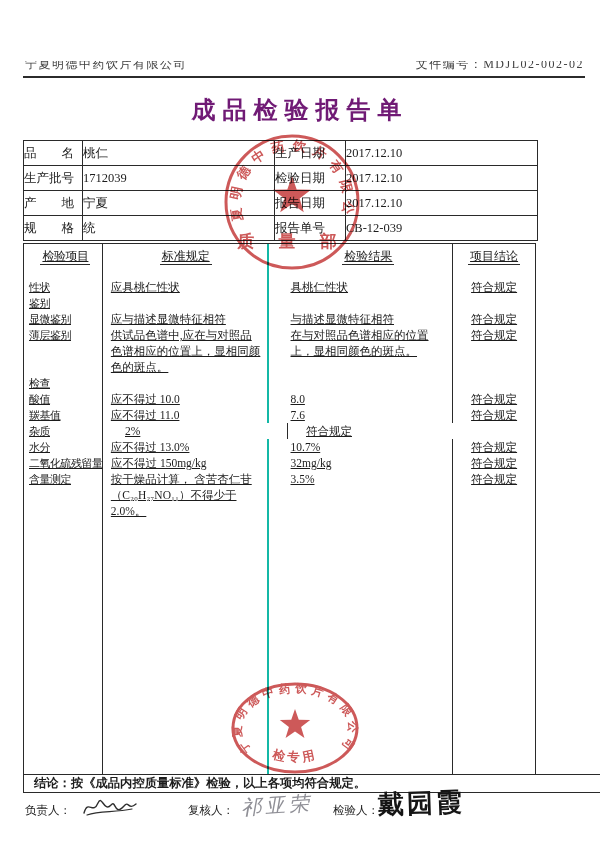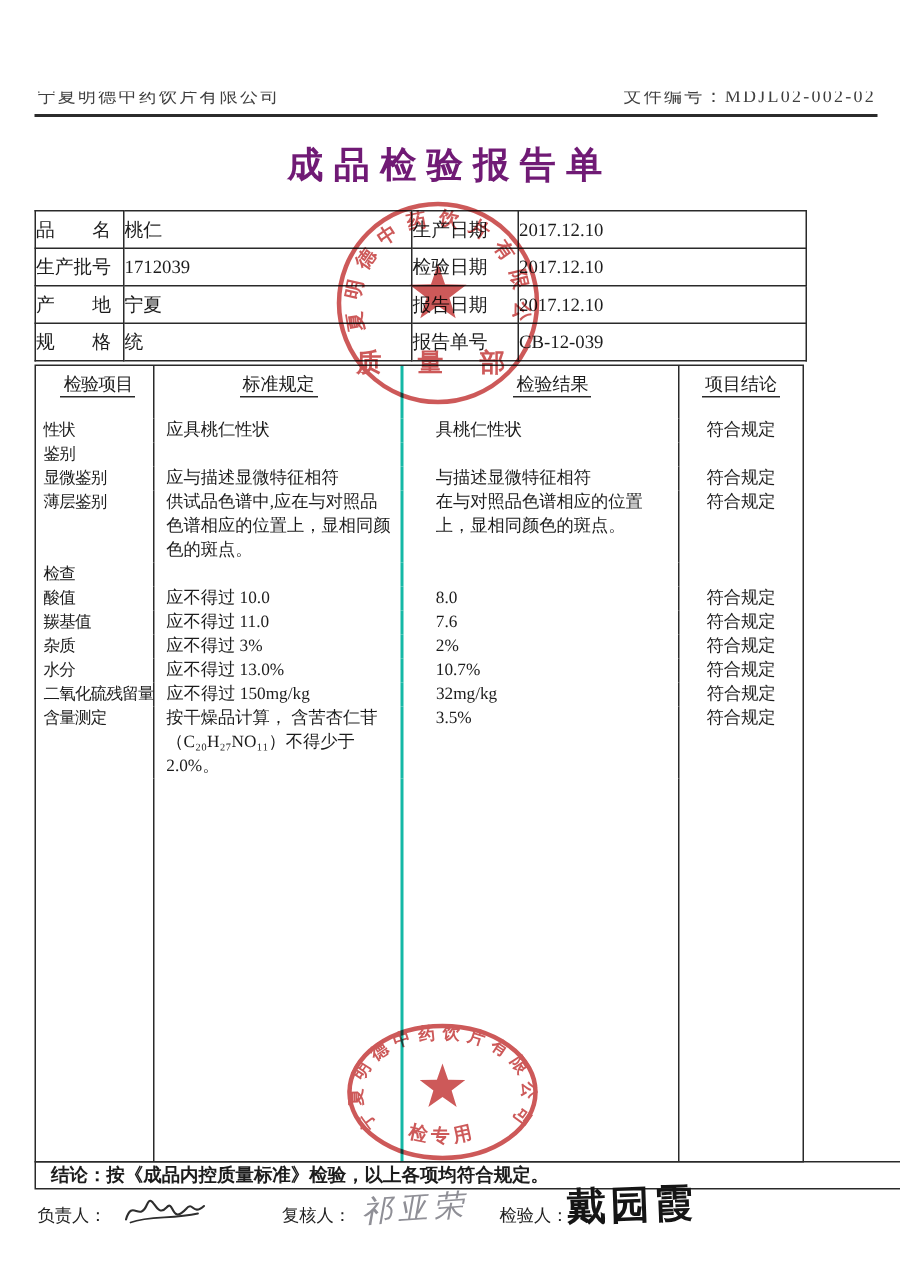--- a/index.html
+++ b/index.html
@@ -18,21 +18,21 @@
     font-size:24px;font-weight:bold;letter-spacing:7px;color:#701a75;}
   
   table.info{position:absolute;left:23px;top:100px;border-collapse:collapse;table-layout:fixed;padding-left:20px;}
   table.info td{border:1px solid #2a2a2a;height:24px;font-size:12.5px;padding:0;vertical-align:middle;}
   td.ilabel{width:58px;padding:0 7px;}
   td.ilabel2{width:70px;padding:0 6px;}
   td.ivalue{width:191px;padding-left:10px;}
   td.ivalue2{width:191px;padding-left:12px;}
   
   .itable{position:absolute;left:23px;top:203px;width:513px;height:532px;box-sizing:border-box;
-    border:1px solid #2a2a2a;display:flex;flex-direction:column;}
+    border:1px solid #2a2a2a;display:flex;flex-direction:column;text-decoration:underline;}
   .trow{display:flex;flex:none;}
   .cell{box-sizing:border-box;line-height:16px;font-size:11.5px;}
   .c1{width:79px;border-right:1px solid #2a2a2a;padding-left:5px;font-size:11px;letter-spacing:-0.5px;white-space:nowrap;}
   .c2{width:166px;border-right:2px solid #14b8a6;padding:0 6px 0 8px;}
   .c3{width:185px;border-right:1px solid #2a2a2a;padding:0 6px 0 22px;}
   .c4{width:82px;text-align:center;}
   .thead .cell{height:26px;padding-top:4px;text-align:center;font-size:12px;}
   .thead .u{border-bottom:1px solid #2a2a2a;padding:0 2px 1px 2px;}
   .spacer-row{height:9px;}
   .filler{flex:1 1 auto;}
@@ -145,21 +145,20 @@
           <div class="cell c4">符合规定</div>
         </div>
         <div class="trow">
           <div class="cell c1">羰基值</div>
           <div class="cell c2">应不得过 11.0</div>
           <div class="cell c3">7.6</div>
           <div class="cell c4">符合规定</div>
         </div>
         <div class="trow">
           <div class="cell c1">杂质</div>
-          <div class="cell c2">应不得过 3%</div>
           <div class="cell c3">2%</div>
           <div class="cell c4">符合规定</div>
         </div>
         <div class="trow">
           <div class="cell c1">水分</div>
           <div class="cell c2">应不得过 13.0%</div>
           <div class="cell c3">10.7%</div>
           <div class="cell c4">符合规定</div>
         </div>
         <div class="trow">

